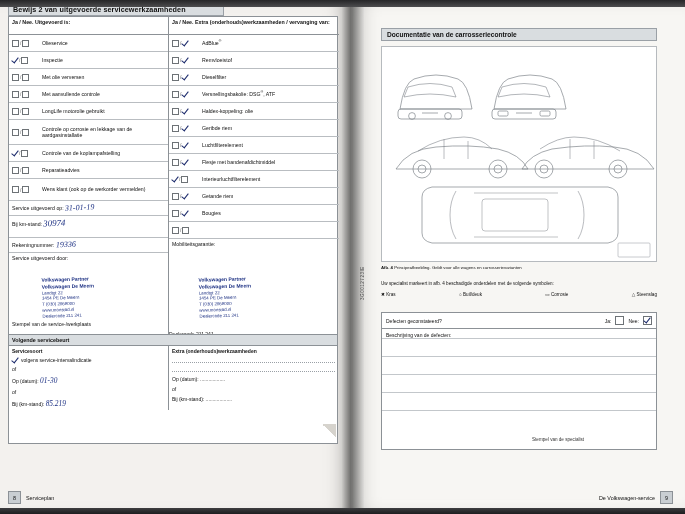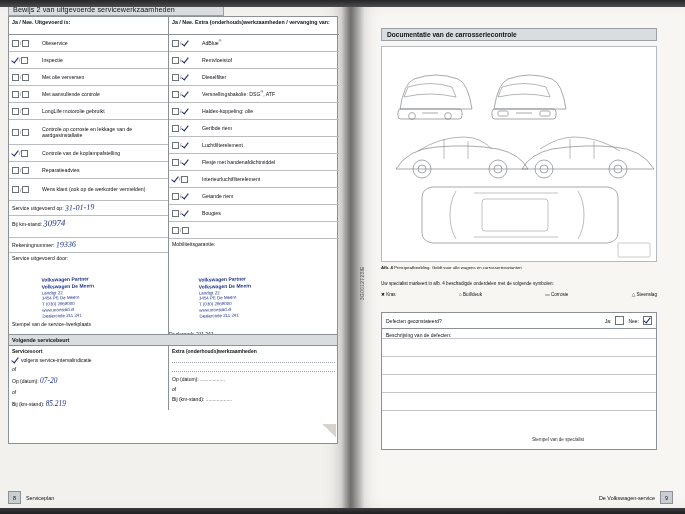--- a/index.html
+++ b/index.html
@@ -40,21 +40,21 @@
   }
 
   
   .tiny{font-size:5px;line-height:1.25;}
 
   
   .lp{position:absolute;left:0;top:0;width:351px;height:514px;}
   .lp-title{
     position:absolute;left:8px;top:2px;width:216px;height:14px;
     background:#d9dde0;border:.6px solid #9aa0a6;
-    font-size:7.2px;font-weight:normal;color:#111;
+    font-size:7.2px;font-weight:bold;color:#111;
     display:flex;align-items:center;padding-left:4px;box-sizing:border-box;
     letter-spacing:.1px;
   }
   .grid{
     position:absolute;left:8px;top:16px;width:330px;
     border:.6px solid #8c9196;box-sizing:border-box;
     display:grid;grid-template-columns:160px 170px;
     background:#fff;
   }
   .colhead{
@@ -419,21 +419,21 @@
       <div class="two">
         <div class="l">
           <div style="font-weight:bold">Servicesoort</div>
           <div style="display:flex;gap:3px;align-items:flex-start;margin-top:3px">
             <span class="tick"></span>
             <span>volgens service-intervalindicatie</span>
           </div>
           <div style="margin-top:3px">of</div>
           <div style="margin-top:4px">
             <span>Op (datum): </span>
-            <span class="hand2">07-20</span>
+            <span class="hand2">01-30</span>
           </div>
           <div style="margin-top:4px">of</div>
           <div style="margin-top:4px">
             <span>Bij (km-stand): </span>
             <span class="hand2">85.219</span>
           </div>
         </div>
         <div>
           <div style="font-weight:bold">Extra (onderhouds)werkzaamheden</div>
           <div class="dotline"></div>

